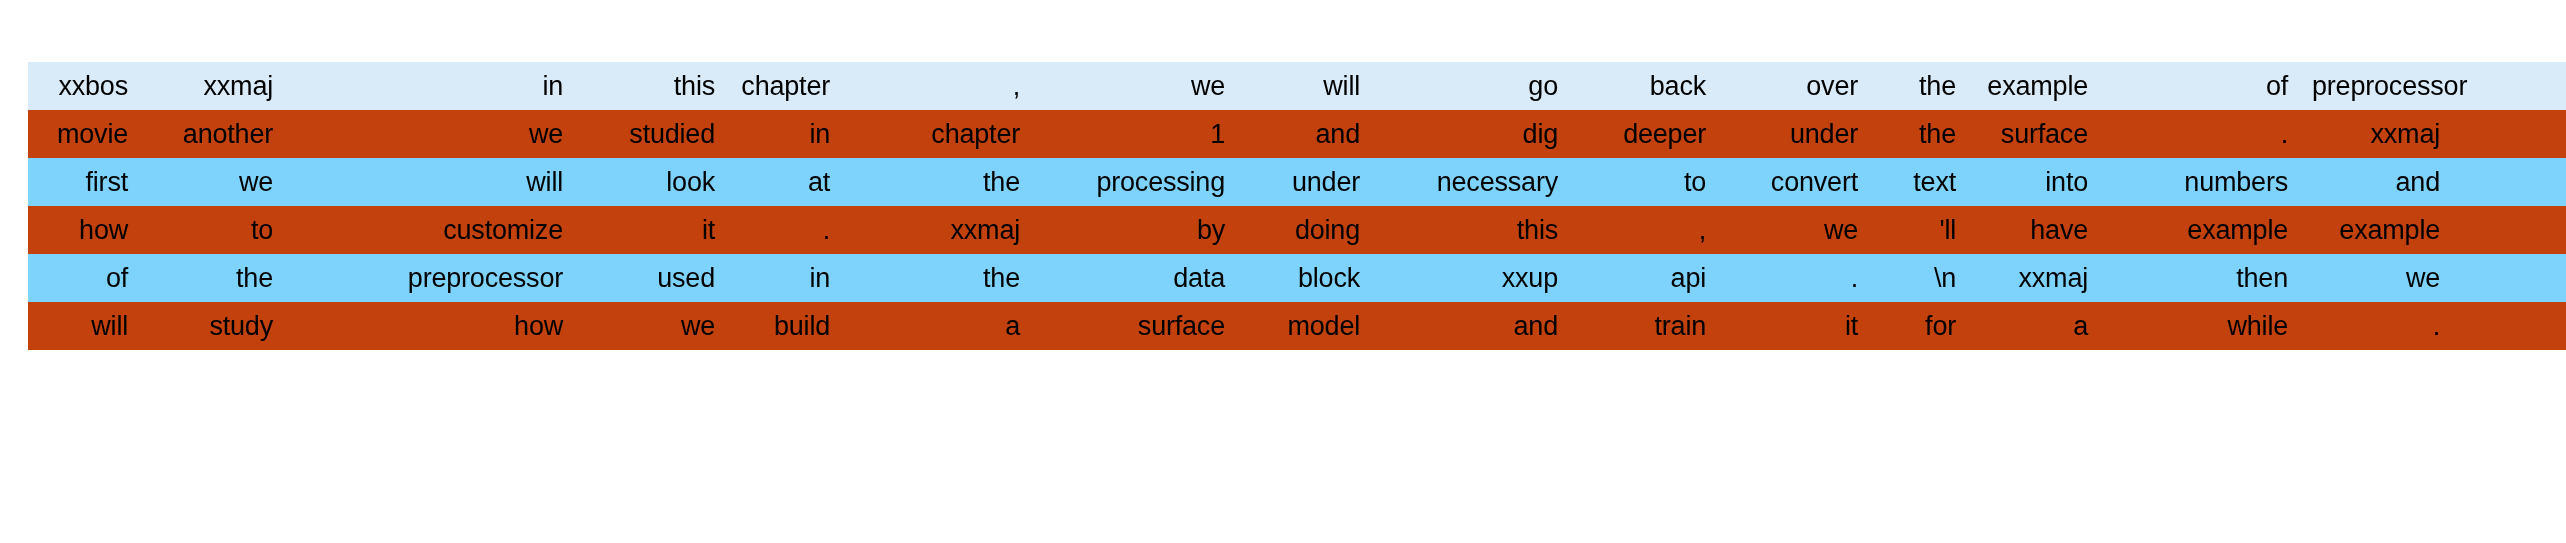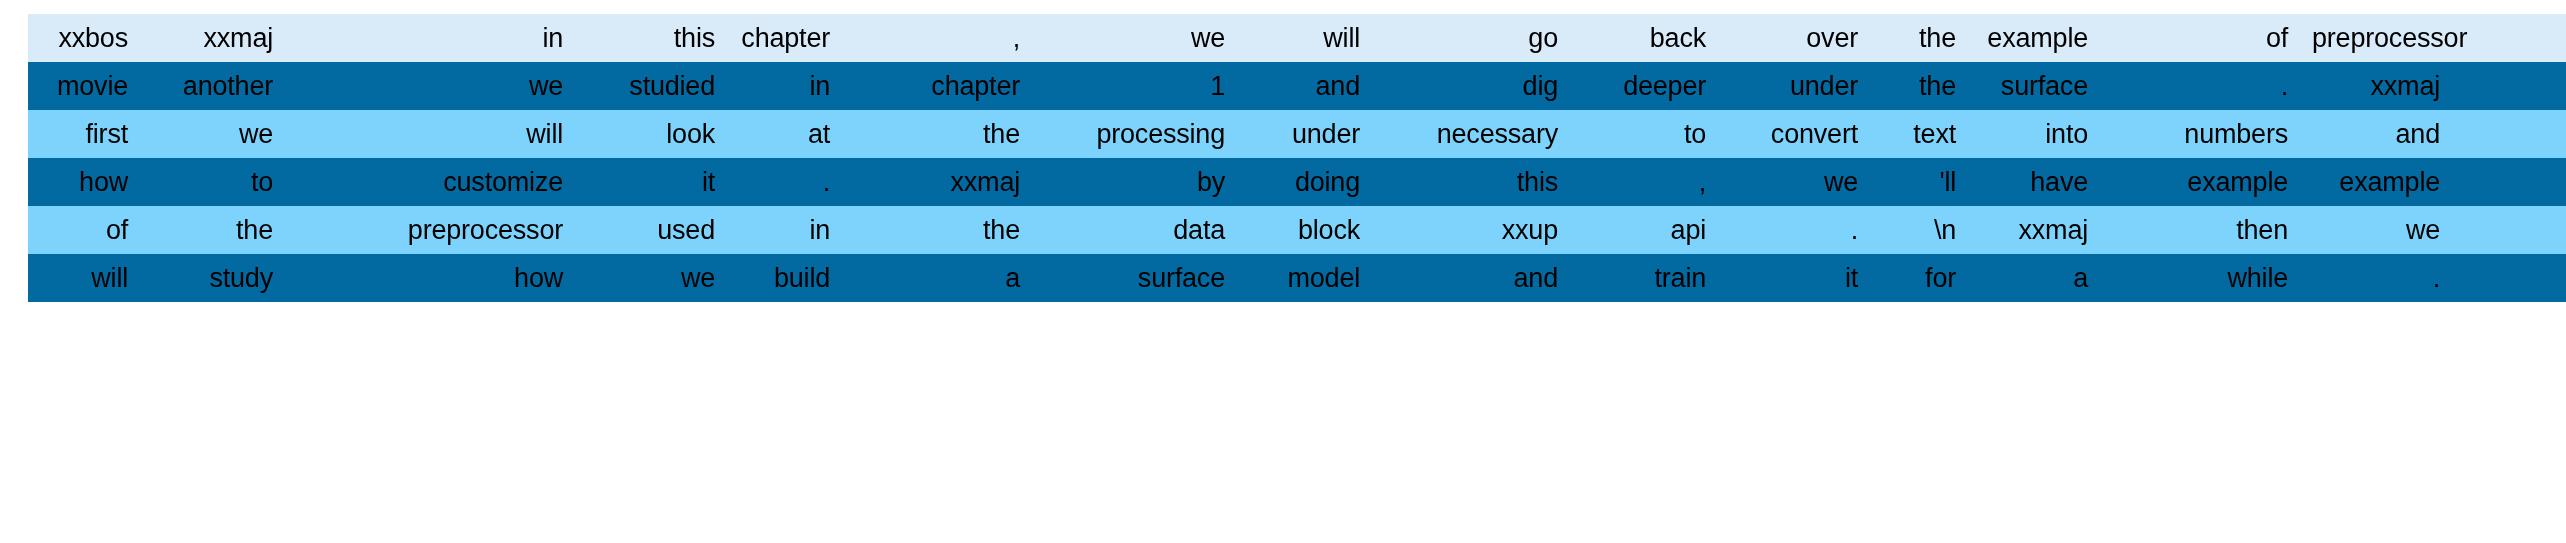--- a/index.html
+++ b/index.html
@@ -10,20 +10,21 @@
   body {
     width: 2566px;
     height: 543px;
     font-family: "Liberation Sans", sans-serif;
     color: #000000;
     overflow: hidden;
   }
   #token-table-wrap {
     padding: 14px 28px 0 28px;
     box-sizing: border-box;
+    margin-top: 48px;
   }
   table.token-table {
     border-collapse: collapse;
     border-spacing: 0;
     width: 2510px;
     table-layout: fixed;
     font-size: 27px;
     line-height: 1.0;
   }
   table.token-table td {
@@ -31,21 +32,21 @@
     vertical-align: middle;
     padding: 0 12px;
     height: 48px;
     white-space: nowrap;
     overflow: visible;
     border: none;
     letter-spacing: -0.2px;
   }
   tr.row-highlight td { background: #d9eaf8; }
   tr.row-odd  td { background: #7dd3fc; }
-  tr.row-even td { background: #0369a1; }
+  tr.row-even td { background: #c2410c; }
 
   
   col.c0  { width: 112px; }
   col.c1  { width: 145px; }
   col.c2  { width: 290px; }
   col.c3  { width: 152px; }
   col.c4  { width: 115px; }
   col.c5  { width: 190px; }
   col.c6  { width: 205px; }
   col.c7  { width: 135px; }

